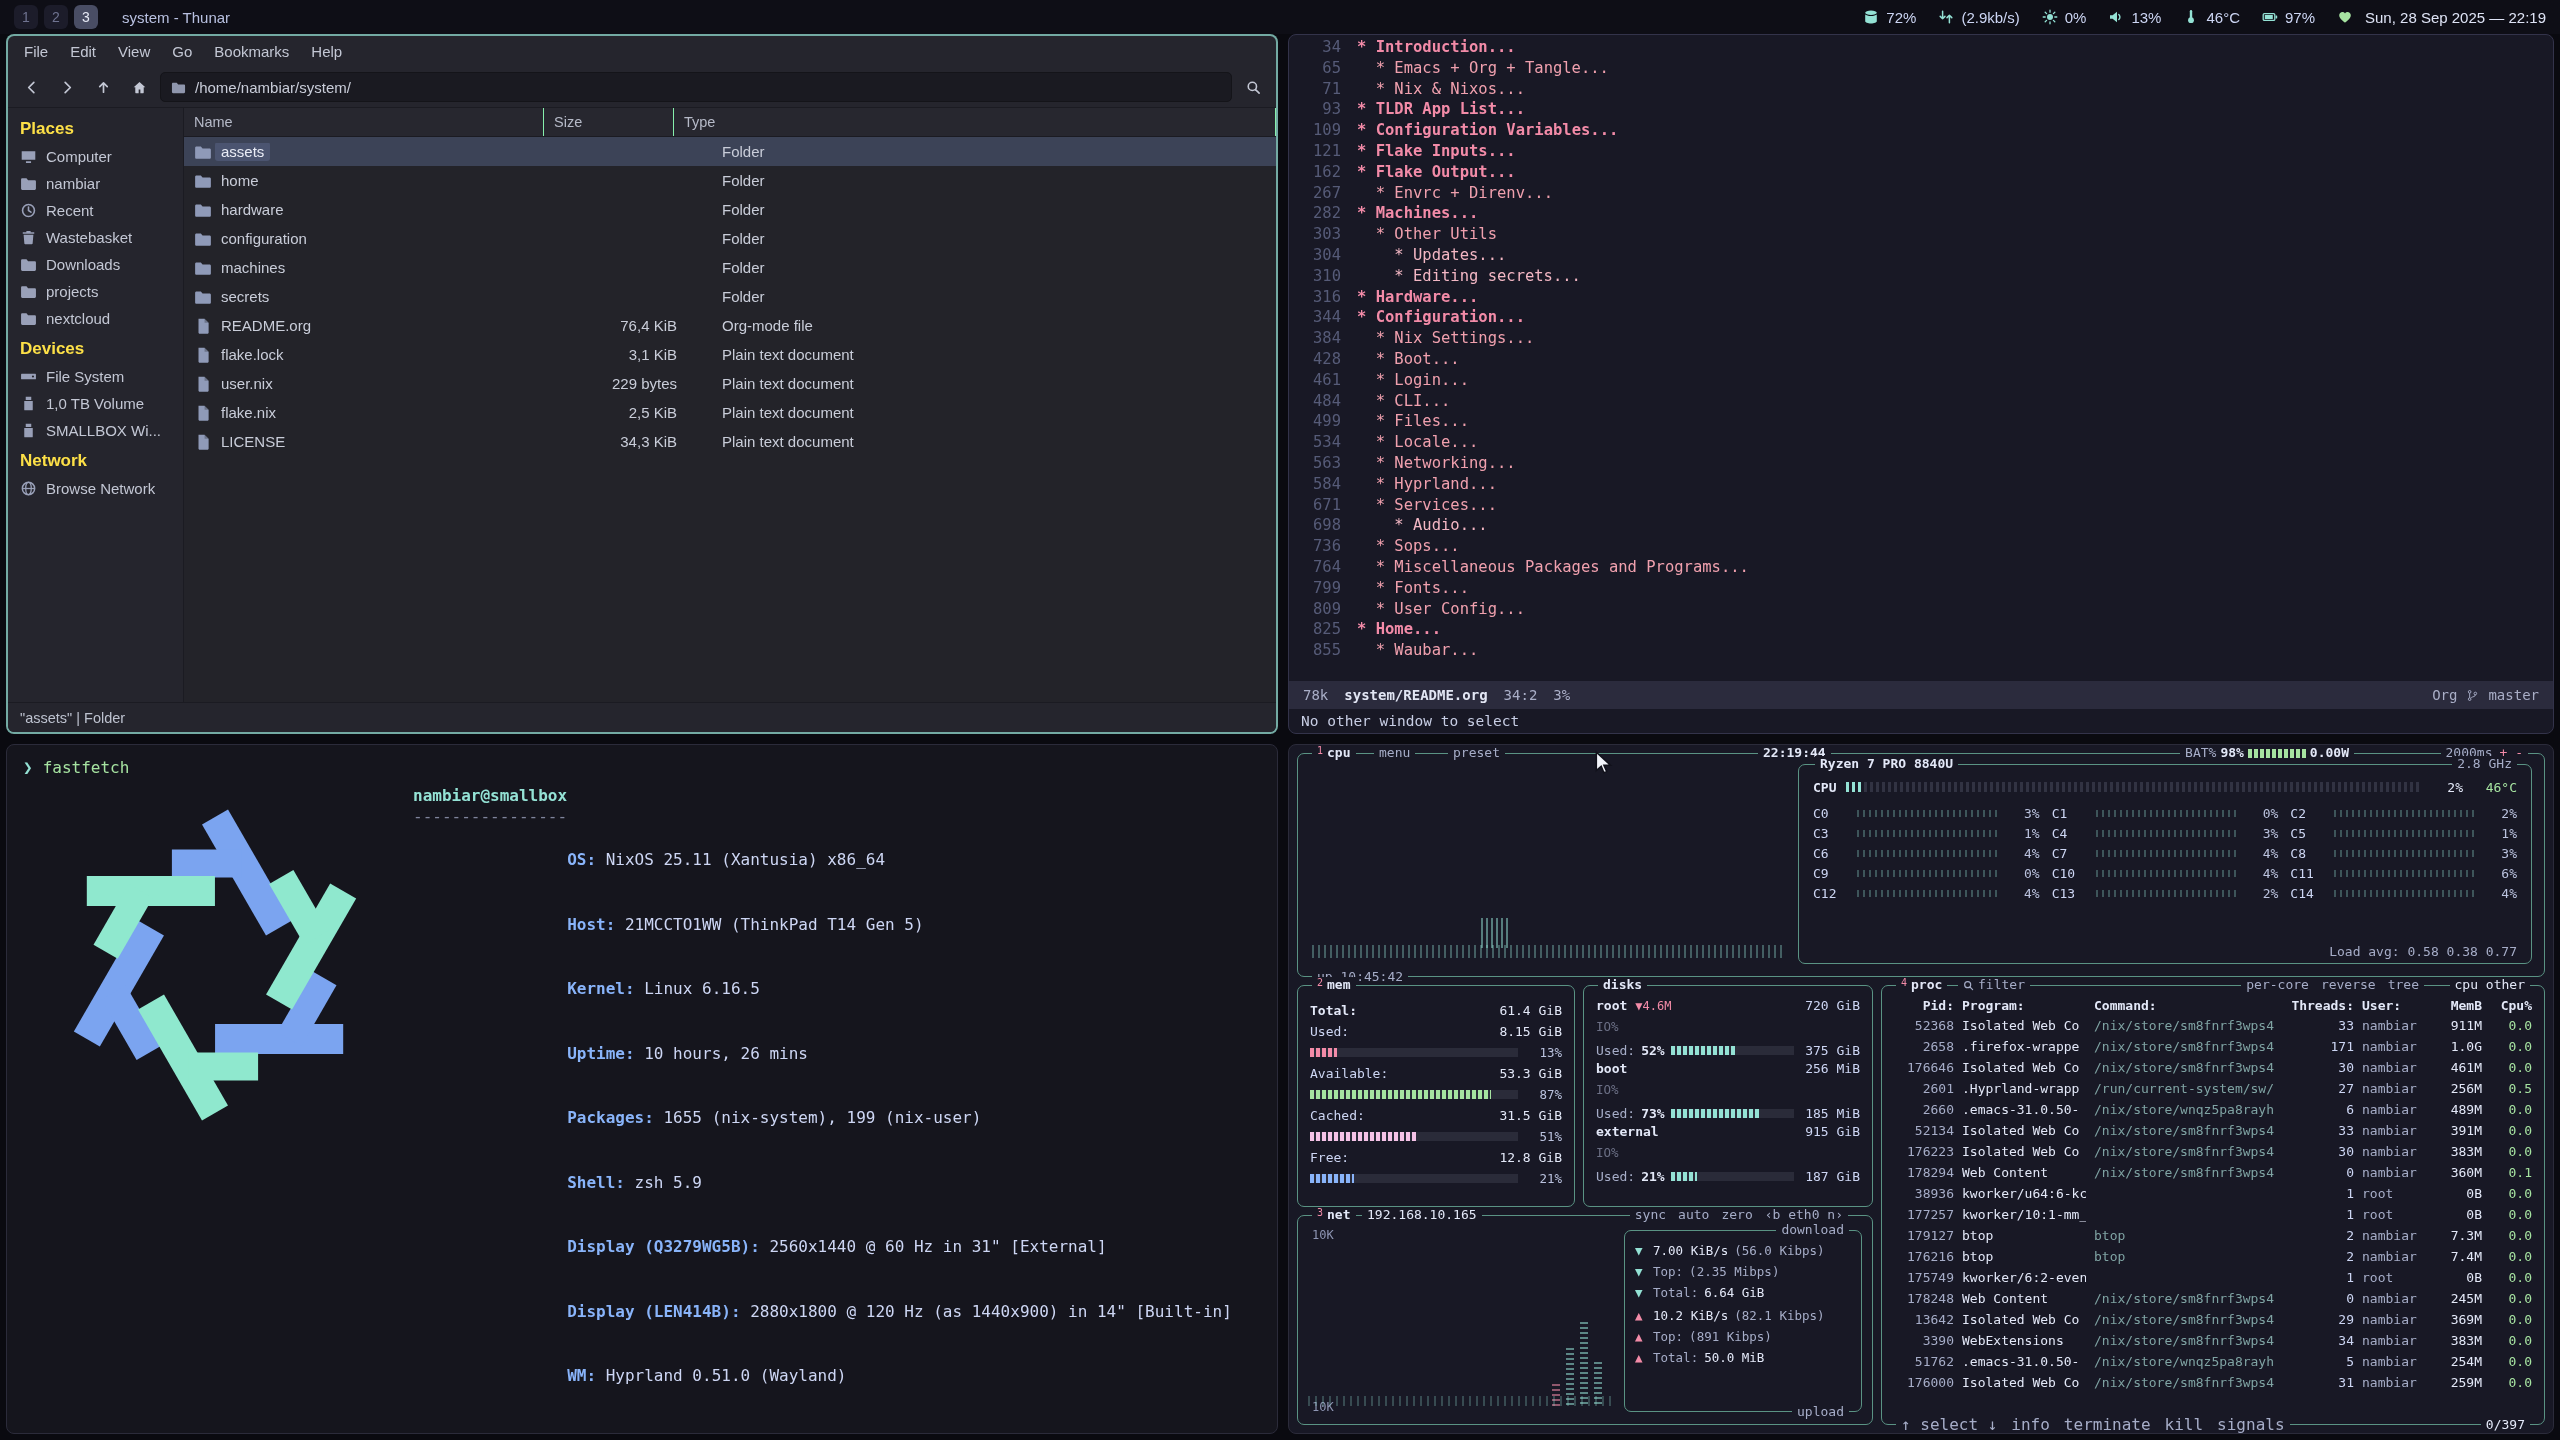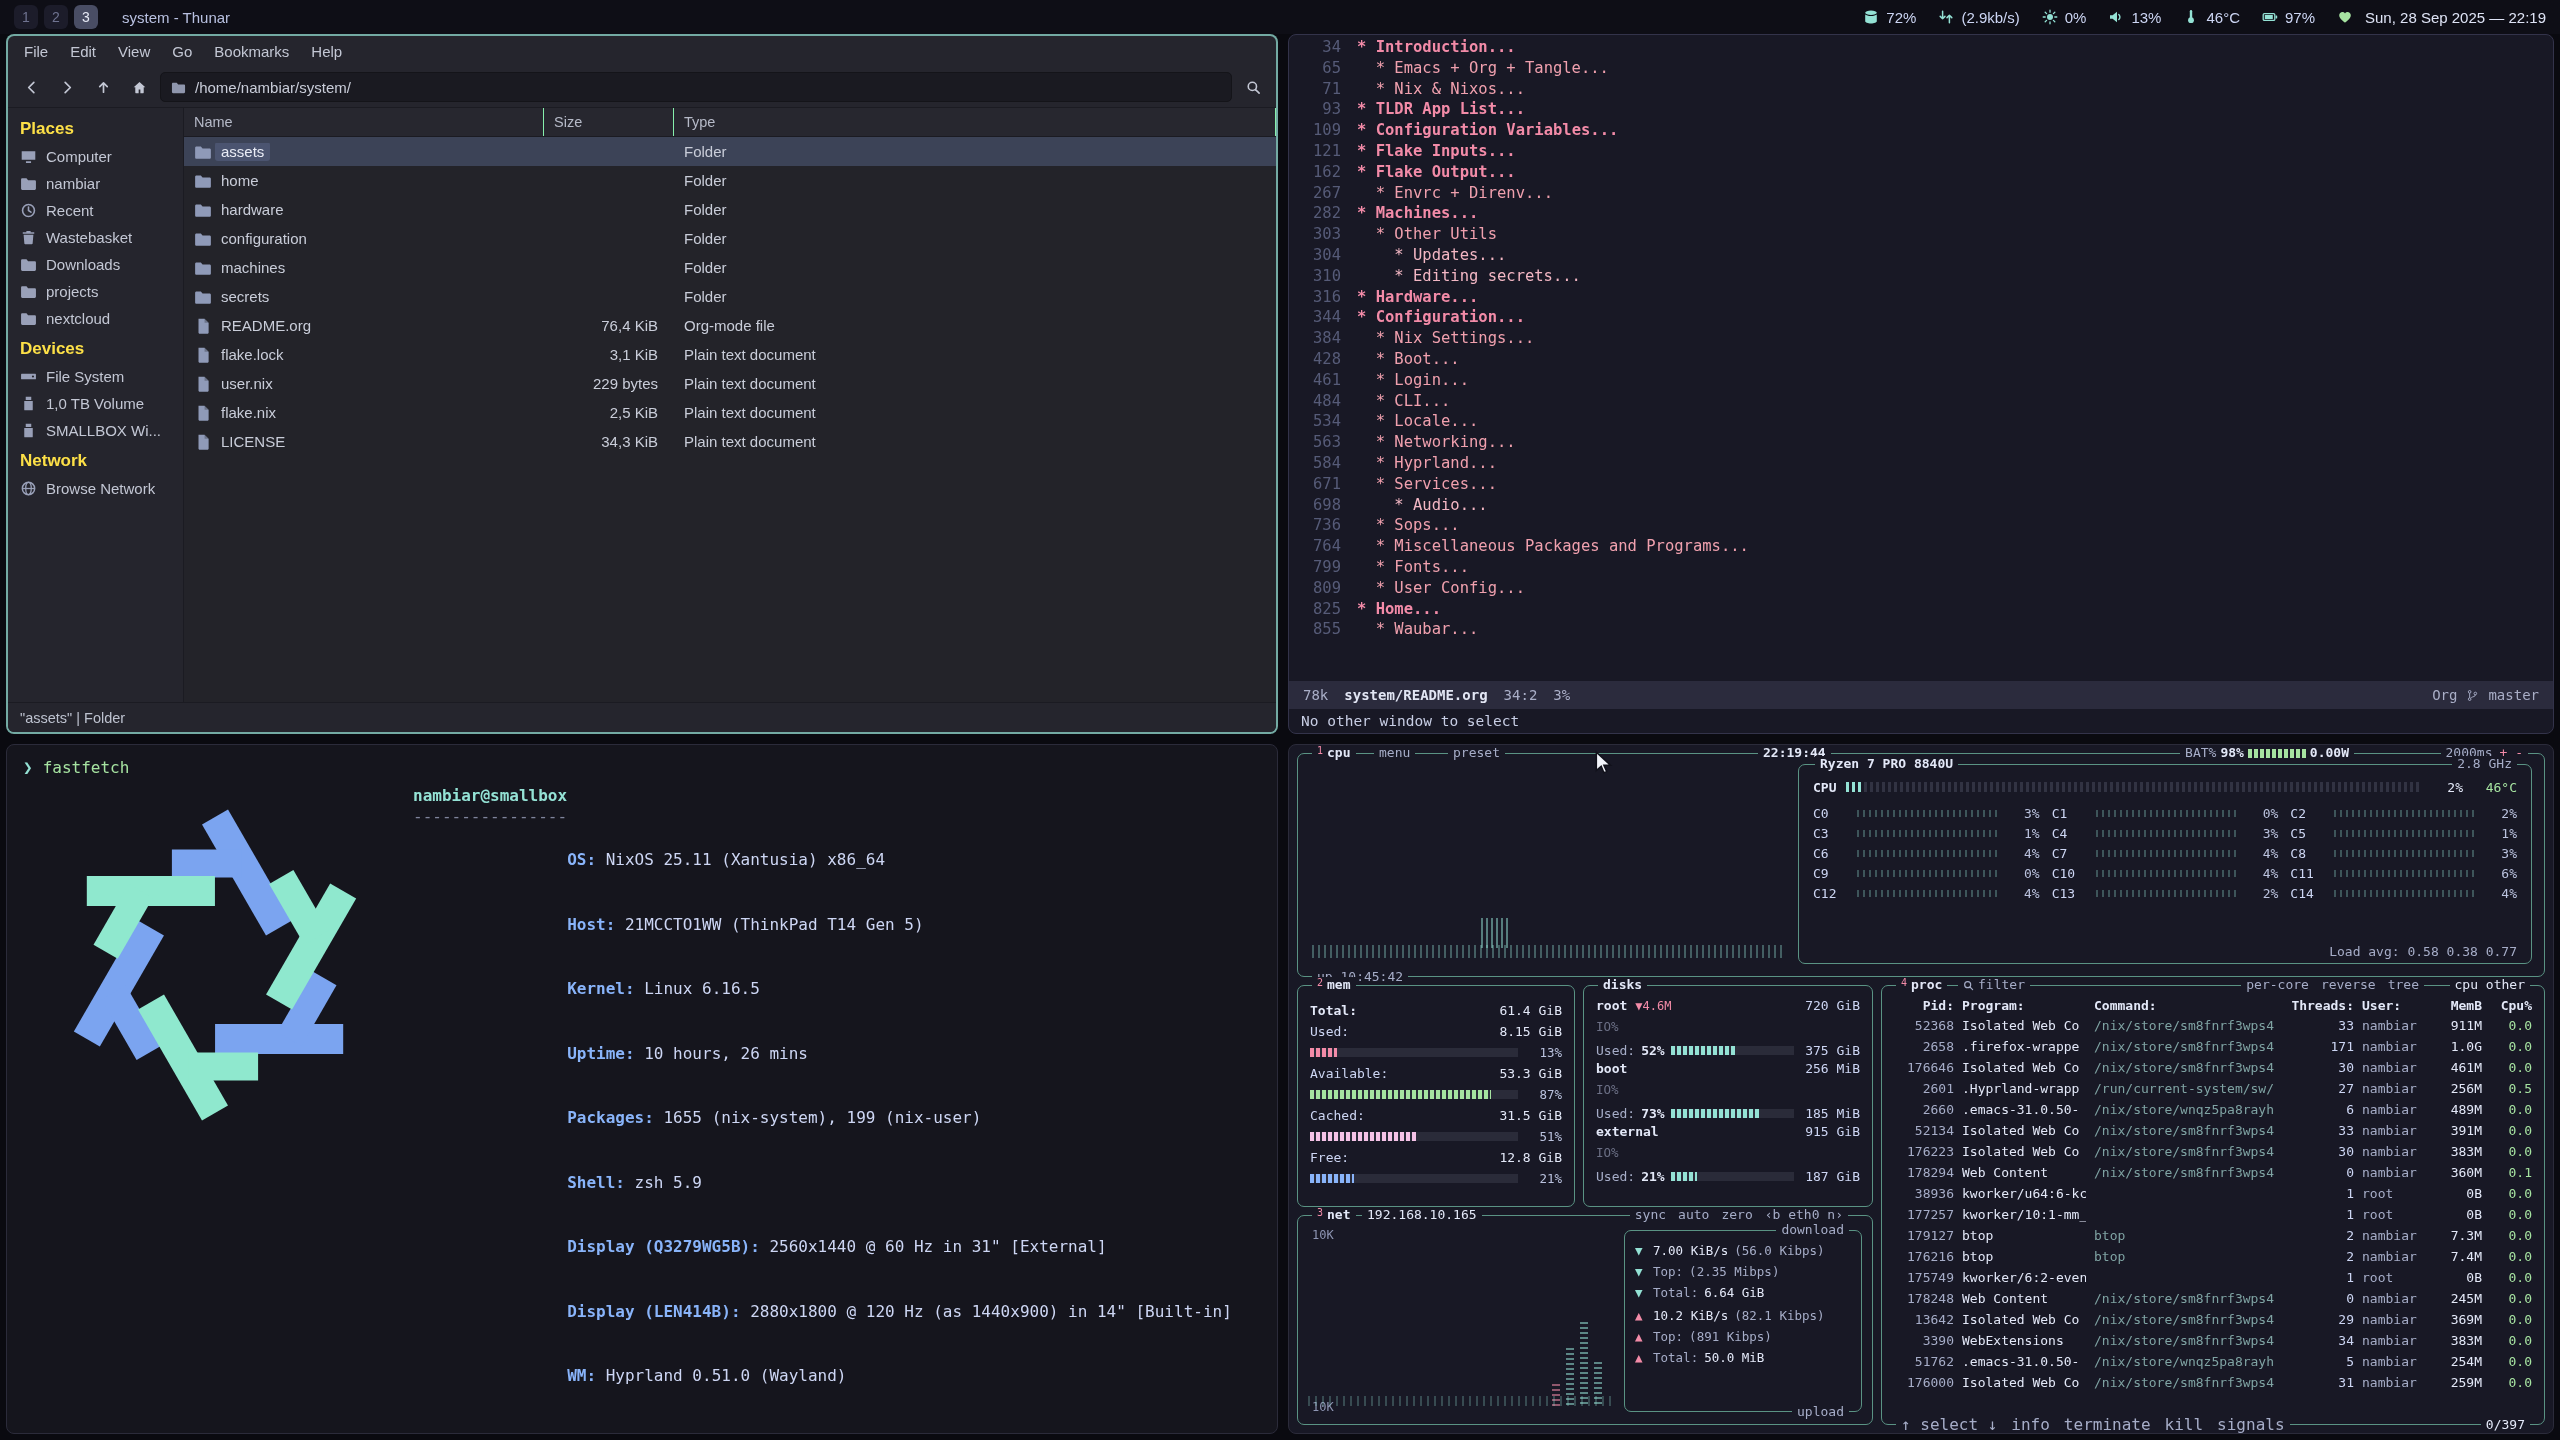--- a/index.html
+++ b/index.html
@@ -36,21 +36,21 @@
   .thunar-body { flex:1; display:flex; min-height:0; }
   .sidebar { width:176px; border-right:1px solid #1b1b22; padding-top:4px; font-size:15px; color:#c3c7d4; }
   .side-header { font-weight:700; color:#fde047; font-size:17px; padding:7px 12px 4px; }
   .side-item { display:flex; align-items:center; gap:9px; padding:0 12px; height:27px; }
   .side-item svg { width:17px; height:17px; color:#99a0b8; flex:none; }
   .side-label { white-space:nowrap; overflow:hidden; }
   .filearea { flex:1; display:flex; flex-direction:column; background:#232329; min-width:0; }
   .listheader { display:grid; grid-template-columns:360px 130px 1fr; height:29px; background:#27272f; border-bottom:1px solid #1b1b22; color:#b6bac8; font-size:14.5px; }
   .listheader .lh { padding:0 10px; border-right:1px solid #86efac; display:flex; align-items:center; }
   .rows { flex:1; overflow:hidden; }
-  .frow { display:grid; grid-template-columns:360px 130px 1fr; height:29px; align-items:center; font-size:15px; color:#c9cdd9; }
+  .frow { display:grid; grid-template-columns:360px 130px 1fr; height:29px; align-items:center; font-size:15px; color:#c9cdd9;gap:19px; }
   .frow .cname { display:flex; align-items:center; gap:9px; padding:0 10px; overflow:hidden; white-space:nowrap; }
   .frow svg { width:18px; height:18px; color:#8f9ab8; flex:none; }
   .frow .csize { text-align:right; padding:0 16px; white-space:nowrap; }
   .frow .ctype { padding:0 10px; white-space:nowrap; }
   .frow.selected { background:#3c4357; }
   .frow.selected .fname { background:#4b5470; border-radius:3px; padding:1px 6px; margin:-1px -6px; color:#e9ecf6; }
   .statusbar { height:30px; border-top:1px solid #1b1b22; display:flex; align-items:center; padding:0 12px; font-size:14.5px; color:#bdc2cf; background:#25252d; }
 
   
   .emacs { background:#181825; border:1px solid #33334a; display:flex; flex-direction:column; font-family:"DejaVu Sans Mono", monospace; }
@@ -689,20 +689,24 @@
           <div class="eline">
             <span class="lnum">461</span>
             <span class="etext l1" style="padding-left: 2ch;">* Login...</span>
           </div>
 
           <div class="eline">
             <span class="lnum">484</span>
             <span class="etext l1" style="padding-left: 2ch;">* CLI...</span>
           </div>
 
+          <div class="eline">
+            <span class="lnum">499</span>
+            <span class="etext l1" style="padding-left: 2ch;">* Files...</span>
+          </div>
 
           <div class="eline">
             <span class="lnum">534</span>
             <span class="etext l1" style="padding-left: 2ch;">* Locale...</span>
           </div>
 
           <div class="eline">
             <span class="lnum">563</span>
             <span class="etext l1" style="padding-left: 2ch;">* Networking...</span>
           </div>

